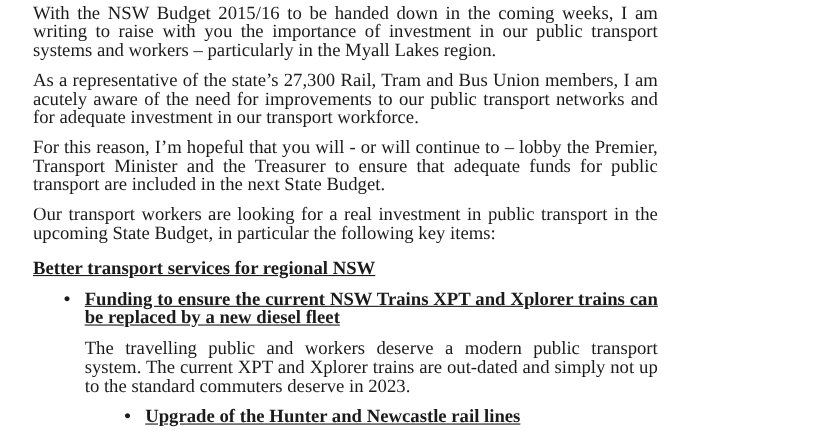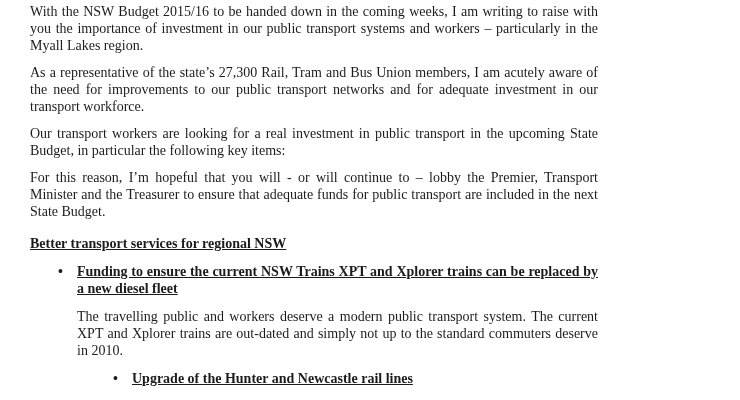--- a/index.html
+++ b/index.html
@@ -9,21 +9,21 @@
   }
   .page {
     position: relative;
     width: 628px;
     height: 400px;
     overflow: hidden;
     background: #ffffff;
     box-sizing: border-box;
     padding: 3px 30px 0 30px;
     font-family: "Liberation Serif", "DejaVu Serif", serif;
-    font-size: 14px;
+    font-size: 17px;
     line-height: 17px;
     color: #1b1b1b;
     -webkit-font-smoothing: antialiased;
   }
   p.body-para {
     margin: 0 0 10px 0;
     text-align: justify;
   }
   .section-heading {
     font-weight: bold;
@@ -58,32 +58,32 @@
 </head>
 <body>
 
 <div class="page">
 
   <p class="body-para">With the NSW Budget 2015/16 to be handed down in the coming weeks, I am writing to raise with you the importance of investment in our public transport systems and workers – particularly in the Myall Lakes region.</p>
 
   <p class="body-para">As a representative of the state’s 27,300 Rail, Tram and Bus Union members, I am acutely aware of the need for improvements to our public transport networks and for adequate investment in our transport workforce.</p>
 
 
+  <p class="body-para">For this reason, I’m hopeful that you will - or will continue to – lobby the Premier, Transport Minister and the Treasurer to ensure that adequate funds for public transport are included in the next State Budget.</p>
+
   <p class="body-para">Our transport workers are looking for a real investment in public transport in the upcoming State Budget, in particular the following key items:</p>
-
-  <p class="body-para">For this reason, I’m hopeful that you will - or will continue to – lobby the Premier, Transport Minister and the Treasurer to ensure that adequate funds for public transport are included in the next State Budget.</p>
 
   <div class="section-heading">Better transport services for regional NSW</div>
 
   <div class="bullet-item">
     <span class="marker">•</span>
     <span class="bullet-text">Funding to ensure the current NSW Trains XPT and Xplorer trains can be replaced by a new diesel fleet</span>
   </div>
 
-  <p class="sub-para">The travelling public and workers deserve a modern public transport system. The current XPT and Xplorer trains are out-dated and simply not up to the standard commuters deserve in 2010.</p>
+  <p class="sub-para">The travelling public and workers deserve a modern public transport system. The current XPT and Xplorer trains are out-dated and simply not up to the standard commuters deserve in 2023.</p>
 
 
   <div class="bullet-item clipped">
     <span class="marker">•</span>
     <span class="bullet-text">Upgrade of the Hunter and Newcastle rail lines</span>
   </div>
 
 </div>
 
 </body></html>

